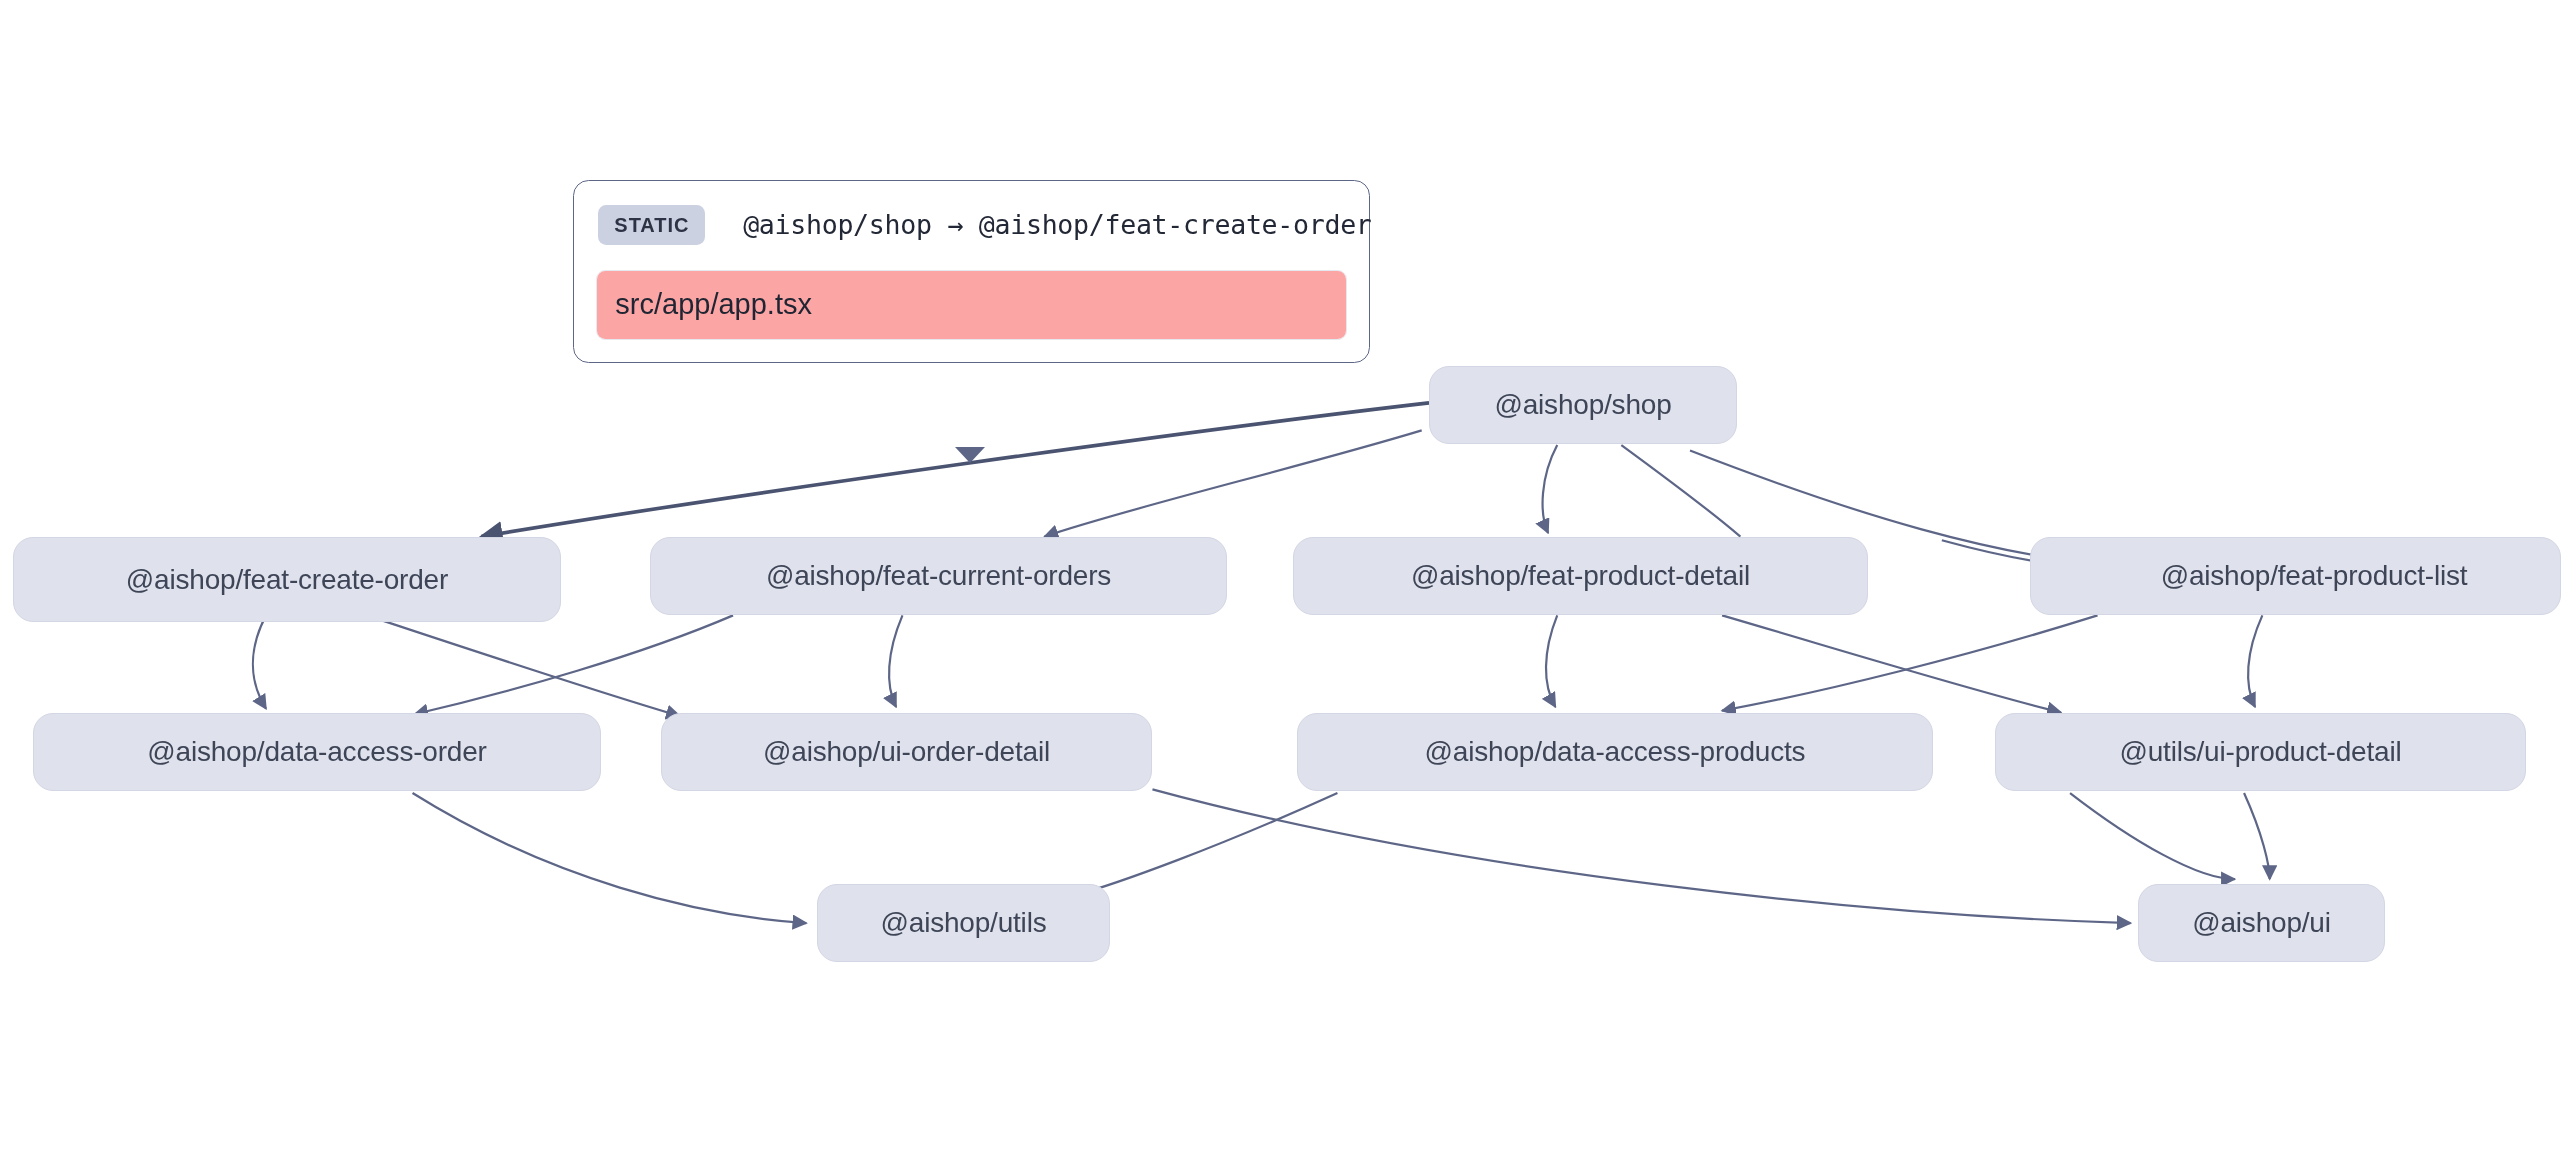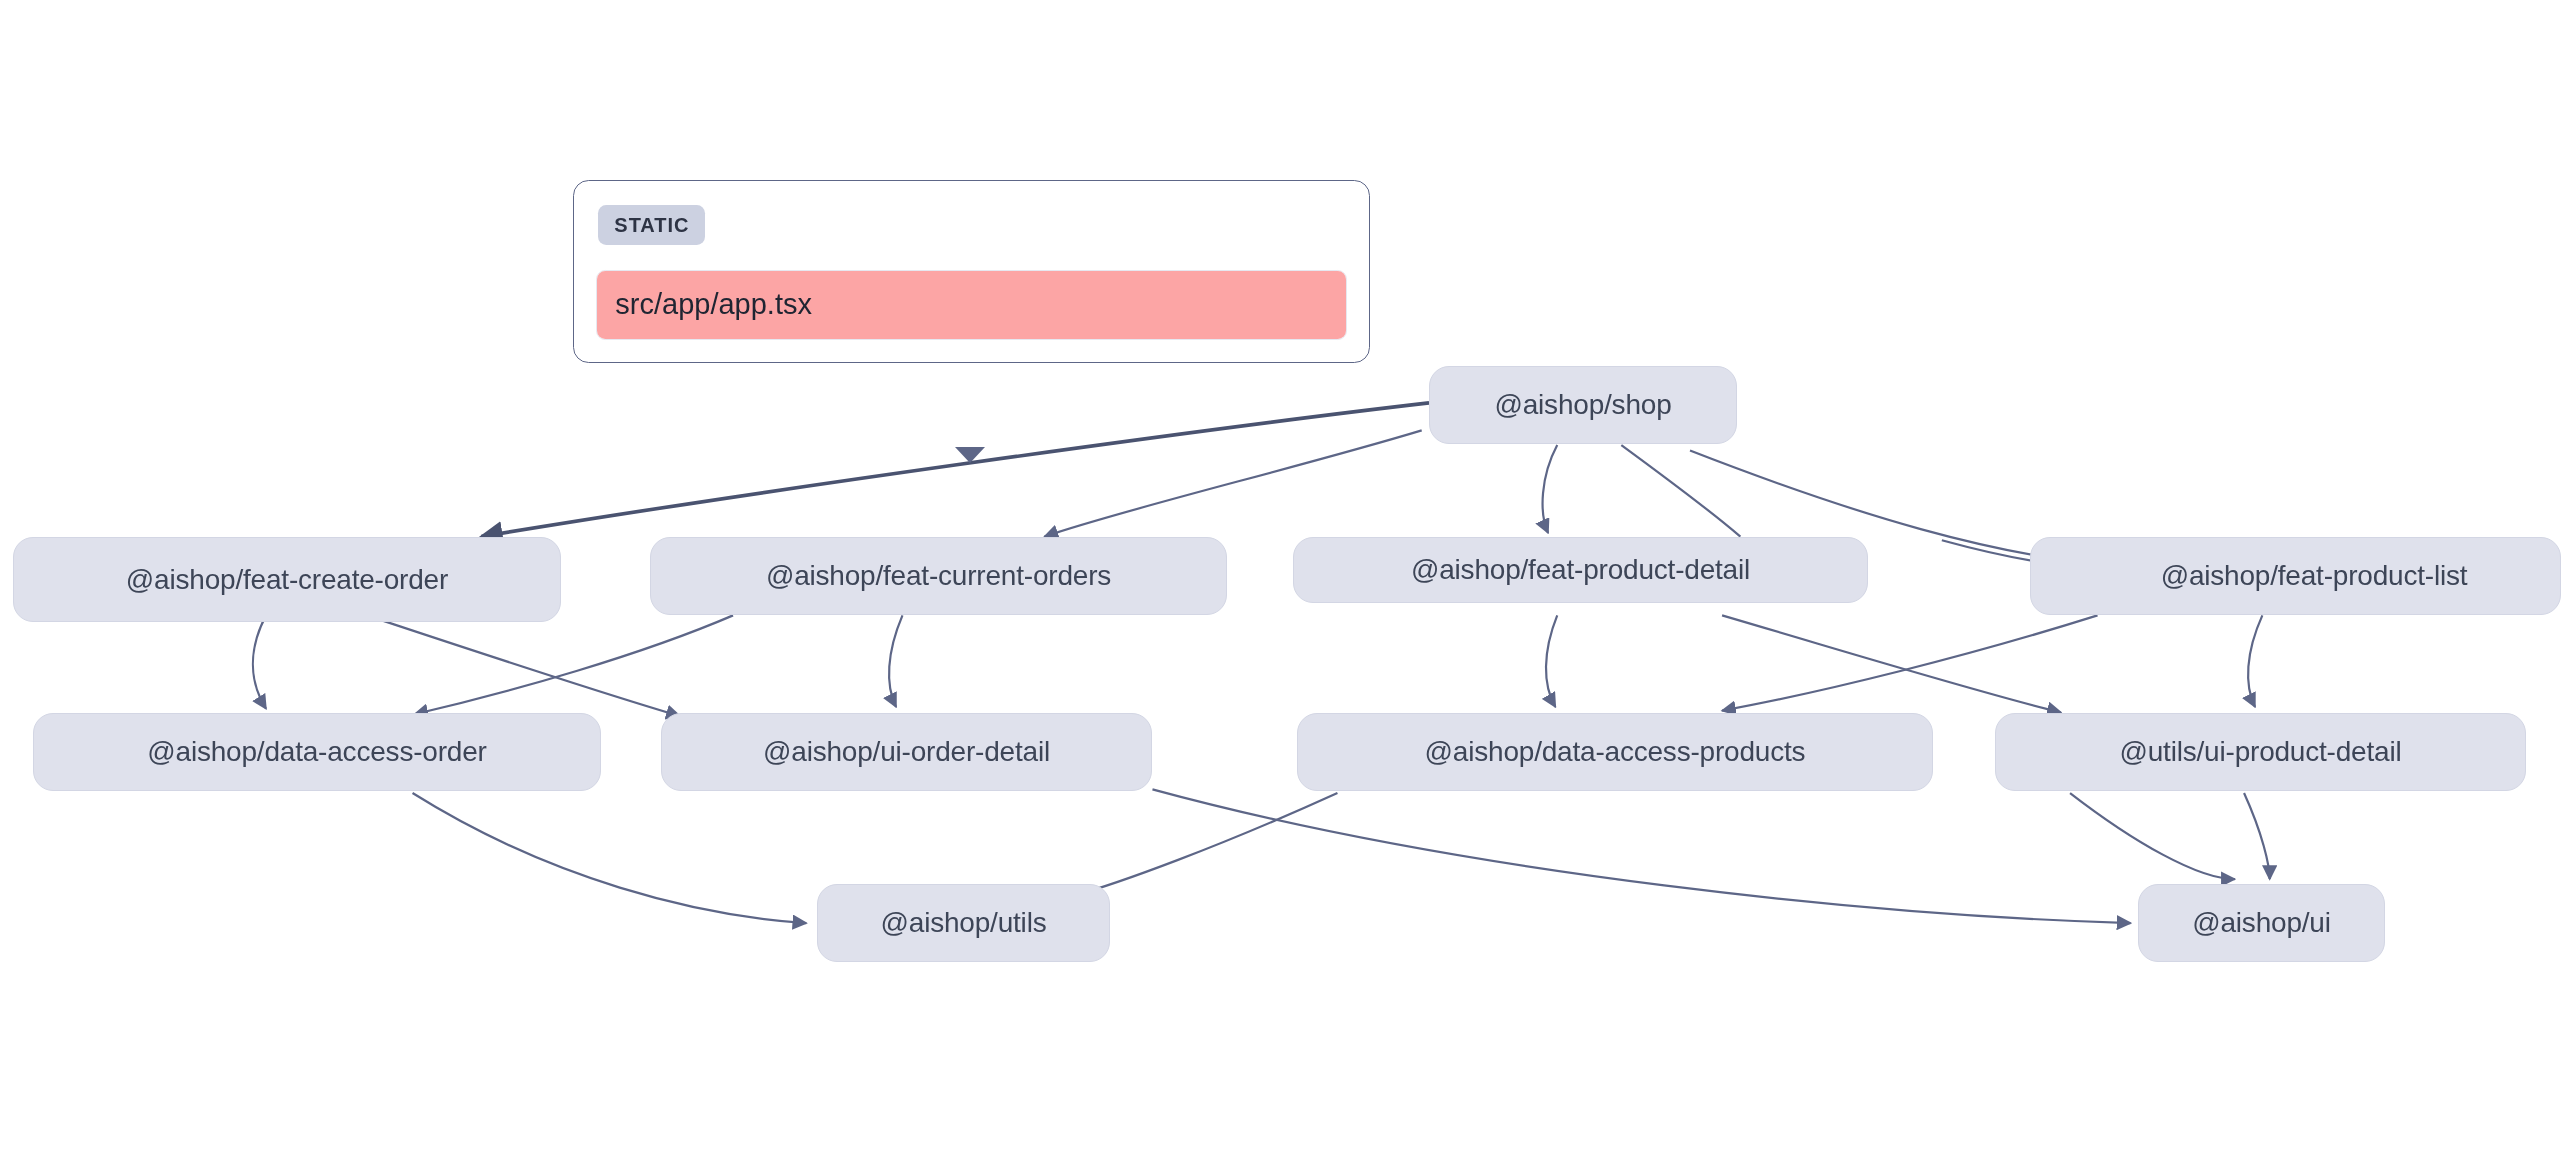--- a/index.html
+++ b/index.html
@@ -186,21 +186,21 @@
   </div>
 
   <div class="node" style="left:13px; top:537px; width:548px; height:85px;">
     <span class="node-label">@aishop/feat-create-order</span>
   </div>
 
   <div class="node" style="left:650px; top:537px; width:577px; height:78px;">
     <span class="node-label">@aishop/feat-current-orders</span>
   </div>
 
-  <div class="node" style="left:1293px; top:537px; width:575px; height:66px;">
+  <div class="node" style="left:1293px; top:537px; width:575px; height:78px;">
     <span class="node-label">@aishop/feat-product-detail</span>
   </div>
 
   <div class="node" style="left:2030px; top:537px; width:531px; height:78px;padding-left:37px;">
     <span class="node-label">@aishop/feat-product-list</span>
   </div>
 
   <div class="node" style="left:33px; top:713px; width:568px; height:78px;">
     <span class="node-label">@aishop/data-access-order</span>
   </div>
@@ -221,20 +221,21 @@
     <span class="node-label">@aishop/utils</span>
   </div>
 
   <div class="node" style="left:2138px; top:884px; width:247px; height:78px;">
     <span class="node-label">@aishop/ui</span>
   </div>
 
   <div id="tooltip-card">
     <div id="tooltip-header">
       <span id="static-badge">STATIC</span>
+      <span id="edge-title">@aishop/shop → @aishop/feat-create-order</span>
     </div>
     <div id="files-panel">
       <div class="file-row">src/app/app.tsx</div>
     </div>
   </div>
   <div id="tooltip-pointer"></div>
 
 </div>
 
 

